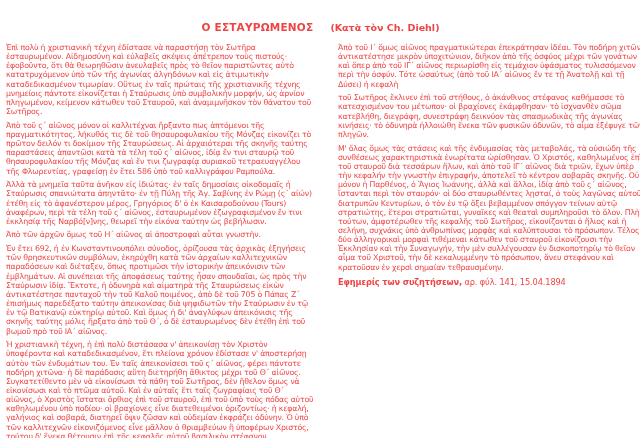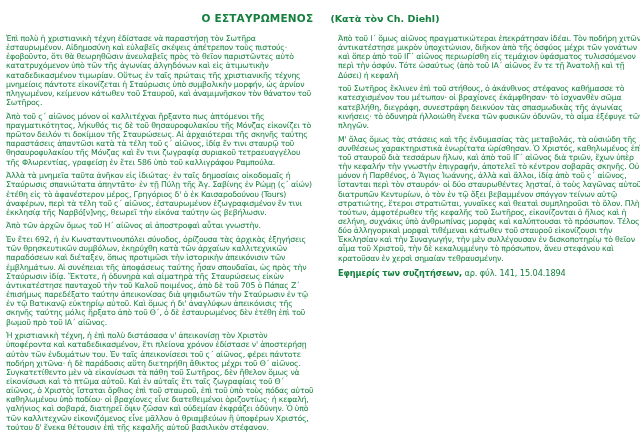--- a/index.html
+++ b/index.html
@@ -7,23 +7,23 @@
     padding: 0;
     background: #ffffff;
   }
   .page {
     position: relative;
     width: 640px;
     height: 438px;
     background: #ffffff;
     overflow: hidden;
     font-family: "DejaVu Sans", sans-serif;
-    color: #15803d;
+    color: #ef4444;
     box-sizing: border-box;
-    padding: 7px 5px 0 6px;
+    padding: 16px 5px 0 6px;
   }
   .title-row {
     text-align: center;
     margin-bottom: 8px;
     white-space: nowrap;
   }
   .doc-title {
     font-weight: bold;
     font-size: 10.5px;
     letter-spacing: 0.2px;

